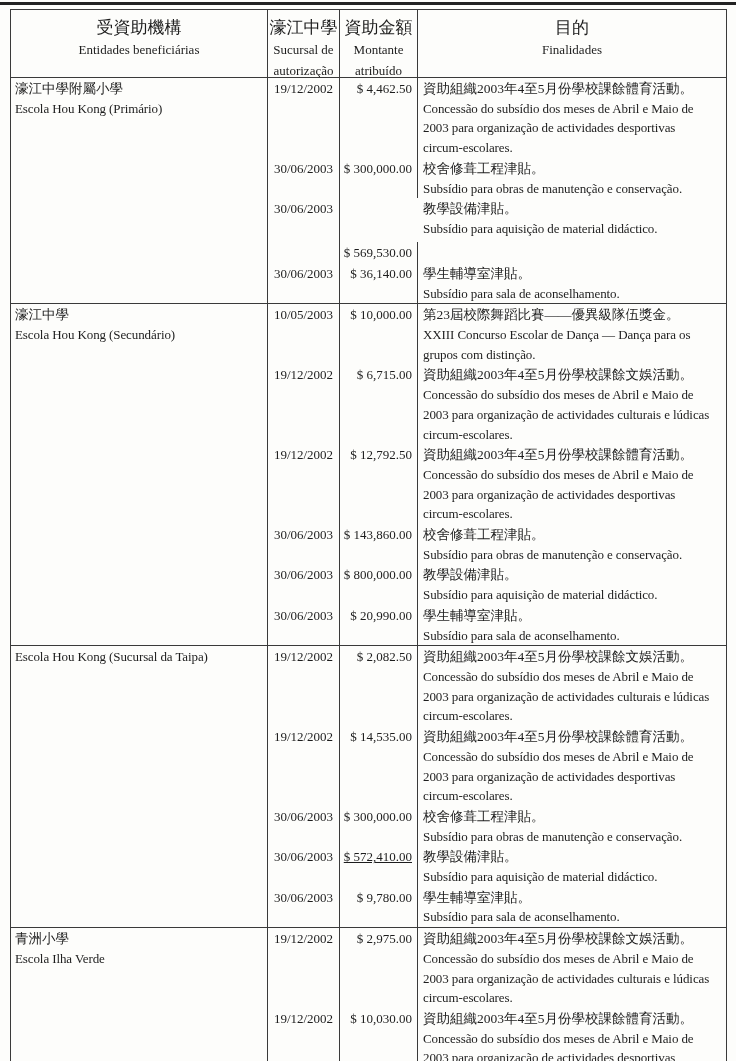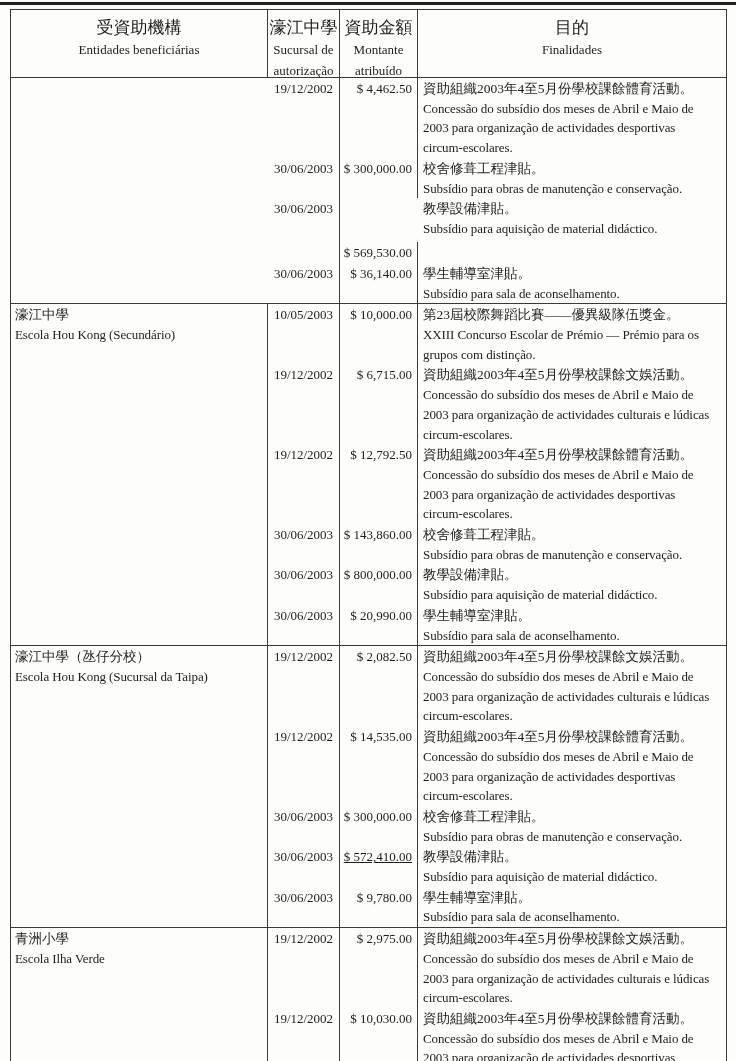--- a/index.html
+++ b/index.html
@@ -79,20 +79,24 @@
       <div class="pt">Montante
 atribuído</div>
     </div>
     <div class="hcell hc4">
       <div class="zh">目的</div>
       <div class="pt">Finalidades</div>
     </div>
   </div>
 
 <div class="grid-row block">
+      <div class="cell entity" style="grid-row: 1 / span 4;">
+        <div class="zh">濠江中學附屬小學</div>
+        <div class="pt">Escola Hou Kong (Primário)</div>
+      </div>
       <div class="cell date" style="grid-row: 1;">19/12/2002</div>
       <div class="cell amount" style="grid-row: 1;">$ 4,462.50</div>
       <div class="cell purpose" style="grid-row: 1;">
         <div class="zh">資助組織2003年4至5月份學校課餘體育活動。</div>
         <div class="pt">Concessão do subsídio dos meses de Abril e Maio de
 2003 para organização de actividades desportivas
 circum-escolares.</div>
       </div>
       <div class="cell date" style="grid-row: 2;">30/06/2003</div>
       <div class="cell amount" style="grid-row: 2;">$ 300,000.00</div>
@@ -115,21 +119,21 @@
     </div>
     <div class="grid-row block">
       <div class="cell entity" style="grid-row: 1 / span 6;">
         <div class="zh">濠江中學</div>
         <div class="pt">Escola Hou Kong (Secundário)</div>
       </div>
       <div class="cell date" style="grid-row: 1;">10/05/2003</div>
       <div class="cell amount" style="grid-row: 1;">$ 10,000.00</div>
       <div class="cell purpose" style="grid-row: 1;">
         <div class="zh">第23屆校際舞蹈比賽——優異級隊伍獎金。</div>
-        <div class="pt">XXIII Concurso Escolar de Prémio — Prémio para os
+        <div class="pt">XXIII Concurso Escolar de Dança — Dança para os
 grupos com distinção.</div>
       </div>
       <div class="cell date" style="grid-row: 2;">19/12/2002</div>
       <div class="cell amount" style="grid-row: 2;">$ 6,715.00</div>
       <div class="cell purpose" style="grid-row: 2;">
         <div class="zh">資助組織2003年4至5月份學校課餘文娛活動。</div>
         <div class="pt">Concessão do subsídio dos meses de Abril e Maio de
 2003 para organização de actividades culturais e lúdicas
 circum-escolares.</div>
       </div>
@@ -155,21 +159,20 @@
       </div>
       <div class="cell date" style="grid-row: 6;">30/06/2003</div>
       <div class="cell amount" style="grid-row: 6;">$ 20,990.00</div>
       <div class="cell purpose" style="grid-row: 6;">
         <div class="zh">學生輔導室津貼。</div>
         <div class="pt">Subsídio para sala de aconselhamento.</div>
       </div>
     </div>
     <div class="grid-row block">
       <div class="cell entity" style="grid-row: 1 / span 5;">
-        <div class="zh">濠江中學（氹仔分校）</div>
         <div class="pt">Escola Hou Kong (Sucursal da Taipa)</div>
       </div>
       <div class="cell date" style="grid-row: 1;">19/12/2002</div>
       <div class="cell amount" style="grid-row: 1;">$ 2,082.50</div>
       <div class="cell purpose" style="grid-row: 1;">
         <div class="zh">資助組織2003年4至5月份學校課餘文娛活動。</div>
         <div class="pt">Concessão do subsídio dos meses de Abril e Maio de
 2003 para organização de actividades culturais e lúdicas
 circum-escolares.</div>
       </div>

